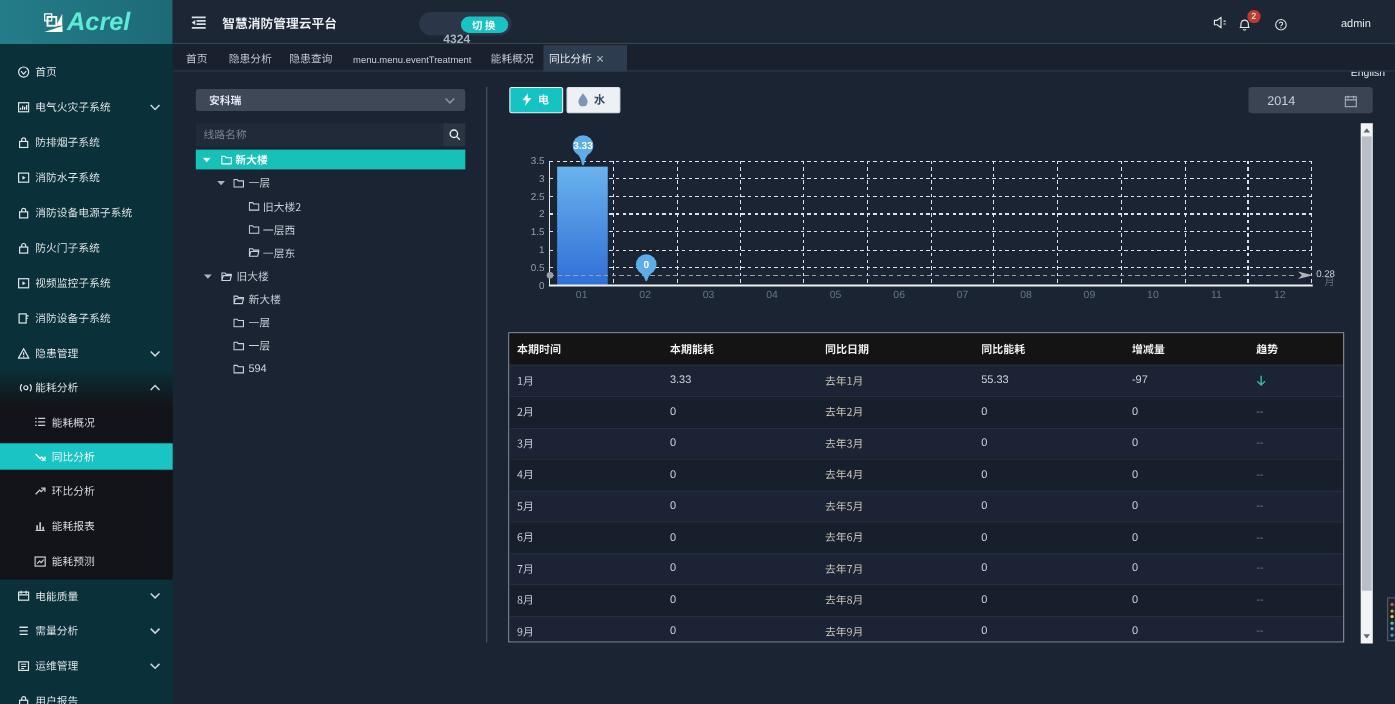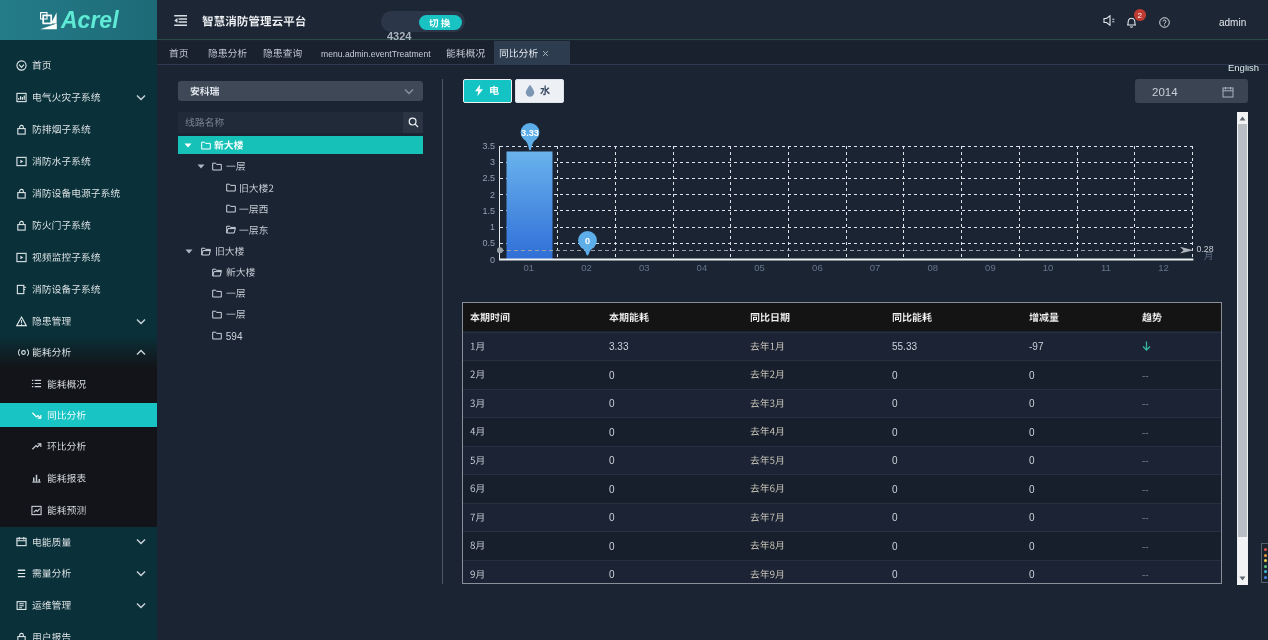--- a/index.html
+++ b/index.html
@@ -168,21 +168,21 @@
     </svg>
 <div style="position:absolute;left:157px;top:0;width:1111px;height:40px;background:#1d2634;border-bottom:1px solid #2a4a45"></div>
 <svg class="abs" style="left:174px;top:14px" width="14" height="13" viewBox="0 0 14 13">
       <path d="M0.2 1.7 H13 M4.6 5 H13 M4.6 8 H13 M0.2 11.3 H13" stroke="#d7dde4" stroke-width="1.6"></path>
       <path d="M0.2 6.5 L3.5 4.1 L3.5 8.9 Z" fill="#d7dde4"></path>
     </svg>
 <svg style="position:absolute;left:202.0px;top:14.9px;overflow:visible" width="106" height="16">
       <path transform="translate(0,10.50)" d="M7.5 -7.8H9.3V-5.8H7.5ZM6.2 -9.0V-4.6H10.6V-9.0ZM3.4 -1.1H8.2V-0.5H3.4ZM3.4 -2.1V-2.8H8.2V-2.1ZM2.1 -3.9V1.0H3.4V0.6H8.2V1.0H9.7V-3.9ZM2.7 -7.9V-7.4L2.7 -7.1H1.6C1.8 -7.4 2.0 -7.6 2.1 -7.9ZM1.7 -9.9C1.4 -9.1 1.0 -8.2 0.4 -7.7C0.6 -7.6 1.0 -7.3 1.3 -7.1H0.5V-6.1H2.4C2.1 -5.5 1.5 -4.9 0.3 -4.5C0.6 -4.2 1.0 -3.8 1.2 -3.5C2.3 -4.0 3.0 -4.6 3.4 -5.2C3.9 -4.8 4.5 -4.3 4.9 -4.1L5.9 -4.9C5.6 -5.2 4.4 -5.8 3.9 -6.1H5.8V-7.1H4.0L4.0 -7.4V-7.9H5.5V-9.0H2.7C2.7 -9.2 2.8 -9.4 2.9 -9.7Z M14.7 -1.9V-0.6C14.7 0.5 15.1 0.9 16.7 0.9C17.1 0.9 18.6 0.9 18.9 0.9C20.1 0.9 20.5 0.5 20.7 -0.8C20.3 -0.9 19.8 -1.1 19.5 -1.3C19.4 -0.4 19.3 -0.3 18.8 -0.3C18.4 -0.3 17.1 -0.3 16.9 -0.3C16.2 -0.3 16.1 -0.3 16.1 -0.6V-1.9ZM20.5 -1.6C20.9 -0.9 21.4 0.1 21.5 0.8L22.9 0.4C22.7 -0.3 22.2 -1.2 21.8 -1.9ZM13.2 -1.8C13.0 -1.2 12.6 -0.4 12.2 0.1L13.4 0.8C13.8 0.2 14.1 -0.6 14.4 -1.3ZM13.6 -4.3V-3.5H20.2V-3.1H13.1V-2.2H17.2L16.6 -1.7C17.1 -1.4 17.7 -0.9 18.0 -0.5L18.9 -1.3C18.6 -1.6 18.2 -1.9 17.8 -2.2H21.6V-5.6H13.2V-4.7H20.2V-4.3ZM12.3 -7.0V-6.2H14.2V-5.7H15.4V-6.2H17.1V-7.0H15.4V-7.4H16.8V-8.2H15.4V-8.5H17.0V-9.4H15.4V-9.8H14.2V-9.4H12.4V-8.5H14.2V-8.2H12.7V-7.4H14.2V-7.0ZM19.1 -9.8V-9.4H17.5V-8.5H19.1V-8.2H17.7V-7.4H19.1V-7.0H17.4V-6.2H19.1V-5.7H20.4V-6.2H22.4V-7.0H20.4V-7.4H22.0V-8.2H20.4V-8.5H22.2V-9.4H20.4V-9.8Z M33.0 -9.6C32.7 -8.9 32.3 -8.0 31.9 -7.4L33.1 -6.9C33.5 -7.5 33.9 -8.3 34.3 -9.1ZM27.2 -9.0C27.6 -8.3 28.1 -7.4 28.2 -6.8L29.5 -7.4C29.3 -8.0 28.8 -8.9 28.4 -9.5ZM24.1 -8.8C24.8 -8.4 25.7 -7.8 26.1 -7.4L27.0 -8.4C26.5 -8.9 25.6 -9.4 24.9 -9.8ZM23.5 -5.7C24.3 -5.3 25.2 -4.7 25.6 -4.3L26.5 -5.4C26.0 -5.8 25.0 -6.3 24.3 -6.7ZM23.8 0.1 25.1 1.0C25.7 -0.2 26.3 -1.5 26.9 -2.8L25.9 -3.6C25.2 -2.3 24.4 -0.8 23.8 0.1ZM28.9 -3.3H32.4V-2.4H28.9ZM28.9 -4.5V-5.3H32.4V-4.5ZM30.0 -9.9V-6.6H27.5V1.0H28.9V-1.3H32.4V-0.5C32.4 -0.3 32.4 -0.3 32.2 -0.3C32.0 -0.3 31.4 -0.3 30.9 -0.3C31.1 0.1 31.3 0.6 31.3 1.0C32.2 1.0 32.8 1.0 33.2 0.8C33.7 0.6 33.8 0.2 33.8 -0.5V-6.6H31.4V-9.9Z M39.3 -8.0V-6.7H40.8C40.7 -3.7 40.5 -1.4 38.0 -0.1C38.3 0.2 38.8 0.7 38.9 1.0C41.0 -0.1 41.7 -1.9 42.0 -4.1H43.9C43.8 -1.7 43.7 -0.7 43.5 -0.5C43.4 -0.3 43.3 -0.3 43.1 -0.3C42.9 -0.3 42.4 -0.3 41.9 -0.4C42.1 0.0 42.3 0.6 42.3 1.0C42.9 1.0 43.4 1.0 43.8 1.0C44.2 0.9 44.4 0.8 44.7 0.5C45.1 0.0 45.2 -1.3 45.3 -4.7C45.3 -4.9 45.3 -5.3 45.3 -5.3H42.1L42.2 -6.7H45.9V-8.0H42.5L43.5 -8.3C43.4 -8.7 43.1 -9.4 42.9 -9.9L41.7 -9.6C41.8 -9.1 42.0 -8.4 42.1 -8.0ZM35.6 -9.4V1.0H36.9V-8.1H38.0C37.8 -7.3 37.5 -6.2 37.3 -5.5C37.9 -4.7 38.1 -3.9 38.1 -3.4C38.1 -3.1 38.0 -2.8 37.9 -2.7C37.8 -2.7 37.7 -2.6 37.6 -2.6C37.4 -2.6 37.3 -2.6 37.0 -2.6C37.2 -2.3 37.3 -1.8 37.4 -1.4C37.6 -1.4 37.9 -1.4 38.1 -1.4C38.4 -1.5 38.6 -1.5 38.8 -1.7C39.2 -2.0 39.4 -2.4 39.4 -3.2C39.4 -3.9 39.2 -4.7 38.5 -5.6C38.8 -6.6 39.2 -7.8 39.5 -8.9L38.6 -9.4L38.4 -9.4Z M48.7 -5.1V1.1H50.1V0.7H55.0V1.0H56.4V-2.0H50.1V-2.5H55.8V-5.1ZM55.0 -0.3H50.1V-0.9H55.0ZM51.3 -7.3C51.4 -7.1 51.5 -6.8 51.6 -6.6H47.3V-4.6H48.6V-5.6H55.8V-4.6H57.2V-6.6H53.0C52.9 -6.9 52.7 -7.2 52.5 -7.5ZM50.1 -4.1H54.4V-3.5H50.1ZM48.3 -9.9C48.0 -9.0 47.4 -8.0 46.7 -7.3C47.1 -7.2 47.7 -6.9 47.9 -6.7C48.3 -7.1 48.6 -7.6 48.9 -8.1H49.3C49.6 -7.6 49.9 -7.1 50.0 -6.8L51.2 -7.2C51.1 -7.5 50.9 -7.8 50.7 -8.1H52.1V-9.0H49.4C49.5 -9.2 49.5 -9.5 49.6 -9.7ZM53.3 -9.9C53.0 -9.1 52.6 -8.3 52.1 -7.7C52.4 -7.6 53.0 -7.3 53.2 -7.1C53.5 -7.4 53.7 -7.7 53.9 -8.1H54.3C54.7 -7.6 55.1 -7.1 55.2 -6.8L56.4 -7.3C56.2 -7.5 56.1 -7.8 55.8 -8.1H57.4V-9.0H54.4C54.5 -9.2 54.5 -9.5 54.6 -9.7Z M64.0 -6.1H65.2V-5.1H64.0ZM66.3 -6.1H67.5V-5.1H66.3ZM64.0 -8.2H65.2V-7.2H64.0ZM66.3 -8.2H67.5V-7.2H66.3ZM61.8 -0.6V0.7H69.3V-0.6H66.5V-1.7H68.9V-2.9H66.5V-3.9H68.8V-9.4H62.7V-3.9H65.0V-2.9H62.6V-1.7H65.0V-0.6ZM58.3 -1.4 58.6 -0.0C59.7 -0.4 61.1 -0.8 62.4 -1.3L62.2 -2.6L61.0 -2.3V-4.6H62.1V-5.8H61.0V-7.9H62.3V-9.2H58.4V-7.9H59.7V-5.8H58.5V-4.6H59.7V-1.8Z M71.5 -9.1V-7.7H79.5V-9.1ZM71.2 0.6C71.8 0.4 72.6 0.3 78.5 -0.1C78.7 0.3 79.0 0.8 79.1 1.1L80.5 0.3C79.9 -0.8 78.8 -2.4 77.8 -3.7L76.5 -3.1C76.9 -2.6 77.3 -2.0 77.7 -1.4L73.0 -1.2C73.8 -2.1 74.6 -3.2 75.3 -4.4H80.7V-5.8H70.2V-4.4H73.3C72.7 -3.2 71.9 -2.0 71.6 -1.7C71.2 -1.3 71.0 -1.0 70.6 -0.9C70.8 -0.5 71.1 0.3 71.2 0.6Z M83.0 -7.0C83.4 -6.2 83.8 -5.2 83.9 -4.6L85.3 -5.0C85.1 -5.7 84.7 -6.6 84.3 -7.4ZM89.7 -7.4C89.4 -6.7 89.0 -5.6 88.6 -5.0L89.9 -4.6C90.3 -5.2 90.7 -6.1 91.2 -7.0ZM81.7 -4.2V-2.8H86.3V1.0H87.7V-2.8H92.3V-4.2H87.7V-7.8H91.6V-9.1H82.3V-7.8H86.3V-4.2Z M94.7 -4.1V1.0H96.1V0.4H101.0V1.0H102.5V-4.1ZM96.1 -0.9V-2.8H101.0V-0.9ZM94.3 -4.9C94.9 -5.1 95.7 -5.1 101.9 -5.4C102.2 -5.1 102.4 -4.8 102.5 -4.5L103.7 -5.4C103.1 -6.3 101.7 -7.8 100.6 -8.8L99.6 -8.1C100.0 -7.6 100.5 -7.1 100.9 -6.6L96.1 -6.5C97.0 -7.3 97.9 -8.4 98.7 -9.4L97.3 -10.0C96.5 -8.7 95.2 -7.2 94.8 -6.9C94.4 -6.5 94.1 -6.3 93.8 -6.2C94.0 -5.8 94.2 -5.1 94.3 -4.9Z" fill="#eef1f4"></path>
     </svg>
 <div style="position:absolute;left:380.5px;top:11px;width:84.5px;height:21px;background:#2b3648;border-radius:10.5px"></div>
-<div style="position:absolute;left:387px;top:22px;transform:translate(0,-50%);font:700 11px 'Liberation Sans', sans-serif;color:#a9b3bf;white-space:nowrap;margin-top:14px;">4324</div>
+<div style="position:absolute;left:403px;top:22px;transform:translate(0,-50%);font:700 11px 'Liberation Sans', sans-serif;color:#a9b3bf;white-space:nowrap;margin-top:14px;">4324</div>
 <div style="position:absolute;left:419px;top:15px;width:42.5px;height:15.2px;background:#19c3c3;border-radius:7.6px"></div>
 <svg style="position:absolute;left:429.3px;top:17.5px;overflow:visible" width="23" height="13">
       <path transform="translate(0,8.69)" d="M4.0 -7.4V-6.3H5.3C5.3 -3.6 5.1 -1.3 3.0 -0.0C3.2 0.2 3.6 0.6 3.8 0.9C6.2 -0.6 6.4 -3.3 6.5 -6.3H7.9C7.8 -2.4 7.7 -0.9 7.4 -0.6C7.3 -0.4 7.2 -0.4 7.1 -0.4C6.8 -0.4 6.4 -0.4 5.9 -0.4C6.1 -0.1 6.2 0.4 6.3 0.7C6.8 0.8 7.3 0.8 7.6 0.7C8.0 0.6 8.3 0.5 8.5 0.1C8.9 -0.4 9.0 -2.1 9.1 -6.9C9.1 -7.0 9.1 -7.4 9.1 -7.4ZM1.3 -0.4C1.6 -0.6 2.0 -0.8 4.2 -1.8C4.1 -2.1 4.1 -2.6 4.0 -2.9L2.4 -2.2V-4.6L4.2 -4.9L4.0 -6.0L2.4 -5.7V-7.8H1.3V-5.5L0.2 -5.2L0.4 -4.2L1.3 -4.4V-2.2C1.3 -1.8 1.0 -1.5 0.8 -1.4C1.0 -1.2 1.3 -0.7 1.3 -0.4Z M15.0 -2.9V-1.9H17.1C16.7 -1.2 15.9 -0.5 14.5 0.1C14.8 0.3 15.1 0.6 15.3 0.9C16.6 0.2 17.5 -0.5 18.0 -1.3C18.6 -0.3 19.4 0.4 20.5 0.8C20.7 0.5 21.0 0.1 21.2 -0.1C20.1 -0.4 19.2 -1.1 18.7 -1.9H21.0V-2.9H20.5V-5.7H19.5C19.8 -6.1 20.1 -6.5 20.3 -6.9L19.6 -7.4L19.4 -7.3H17.7C17.8 -7.5 17.9 -7.7 18.0 -7.9L16.8 -8.1C16.5 -7.4 15.9 -6.5 15.0 -5.8V-6.3H14.2V-8.2H13.1V-6.3H12.1V-5.3H13.1V-3.6C12.7 -3.4 12.3 -3.4 12.0 -3.3L12.3 -2.2L13.1 -2.4V-0.5C13.1 -0.4 13.1 -0.3 13.0 -0.3C12.9 -0.3 12.5 -0.3 12.2 -0.3C12.3 -0.0 12.5 0.5 12.5 0.8C13.1 0.8 13.5 0.7 13.8 0.6C14.1 0.4 14.2 0.1 14.2 -0.5V-2.7L15.2 -3.0L15.0 -4.1L14.2 -3.8V-5.3H15.0V-5.7C15.2 -5.5 15.5 -5.2 15.6 -5.0V-2.9ZM17.1 -6.4H18.7C18.6 -6.1 18.4 -5.9 18.2 -5.7H16.5C16.7 -5.9 16.9 -6.1 17.1 -6.4ZM18.7 -4.8H19.3V-2.9H18.6C18.6 -3.2 18.6 -3.5 18.6 -3.7V-4.8ZM16.7 -2.9V-4.8H17.5V-3.8C17.5 -3.5 17.5 -3.2 17.4 -2.9Z" fill="#fff"></path>
     </svg>
 <svg class="abs" style="left:1103px;top:15px" width="13" height="11" viewBox="0 0 13 11">
       <path d="M1 3.5 H3.5 L7 0.8 V10.2 L3.5 7.5 H1 Z" fill="none" stroke="#dfe5ea" stroke-width="1.1"></path>
       <path d="M9.5 3 a3 3 0 0 1 0 5 M9.2 4.7 l1.6 0 m-1.6 1.6 l1.6 0" stroke="#dfe5ea" stroke-width="0" fill="none"></path>
       <path d="M9.3 4.2 h2 M9.3 6.8 h2" stroke="#dfe5ea" stroke-width="1.1"></path>
     </svg>
 <svg class="abs" style="left:1126px;top:16px" width="11" height="12" viewBox="0 0 11 12">
@@ -202,21 +202,21 @@
 <div style="position:absolute;left:493.5px;top:41px;width:76px;height:24px;background:#2e3c50"></div>
 <svg style="position:absolute;left:169.0px;top:47.9px;overflow:visible" width="22" height="14">
       <path transform="translate(0,8.87)" d="M2.4 -3.1H7.4V-2.1H2.4ZM2.4 -3.7V-4.6H7.4V-3.7ZM2.4 -1.5H7.4V-0.4H2.4ZM2.2 -8.0C2.5 -7.7 2.9 -7.2 3.1 -6.9H0.5V-6.2H4.5C4.4 -5.9 4.3 -5.6 4.2 -5.3H1.6V0.8H2.4V0.2H7.4V0.8H8.2V-5.3H5.0L5.4 -6.2H9.3V-6.9H6.8C7.1 -7.2 7.4 -7.6 7.7 -8.0L6.9 -8.3C6.7 -7.8 6.3 -7.3 6.0 -6.9H3.4L3.8 -7.1C3.6 -7.4 3.2 -7.9 2.9 -8.3Z M14.3 -4.5V-2.8C14.3 -1.7 13.9 -0.5 10.3 0.2C10.4 0.3 10.7 0.6 10.7 0.8C14.6 -0.0 15.1 -1.4 15.1 -2.7V-4.5ZM15.1 -1.1C16.3 -0.5 17.8 0.3 18.5 0.8L18.9 0.2C18.2 -0.3 16.7 -1.1 15.6 -1.6ZM11.5 -5.8V-1.3H12.2V-5.1H17.2V-1.3H18.0V-5.8H14.5C14.7 -6.2 14.9 -6.6 15.0 -7.0H19.0V-7.7H10.5V-7.0H14.2C14.1 -6.6 13.9 -6.2 13.7 -5.8Z" fill="#c6ccd7"></path>
     </svg>
 <svg style="position:absolute;left:208.0px;top:47.9px;overflow:visible" width="41" height="14">
       <path transform="translate(0,8.87)" d="M4.7 -1.6V-0.2C4.7 0.5 4.9 0.7 5.7 0.7C5.9 0.7 7.0 0.7 7.2 0.7C7.8 0.7 8.0 0.5 8.1 -0.5C7.9 -0.6 7.7 -0.7 7.5 -0.8C7.5 -0.0 7.4 0.1 7.1 0.1C6.9 0.1 6.0 0.1 5.8 0.1C5.4 0.1 5.4 0.0 5.4 -0.2V-1.6ZM3.8 -1.7C3.7 -1.1 3.4 -0.3 3.0 0.1L3.6 0.5C3.9 -0.0 4.2 -0.8 4.4 -1.4ZM5.3 -2.1C5.8 -1.7 6.5 -1.1 6.9 -0.8L7.3 -1.2C7.0 -1.5 6.3 -2.1 5.8 -2.4ZM7.7 -1.6C8.2 -1.0 8.6 -0.1 8.8 0.4L9.4 0.1C9.2 -0.4 8.8 -1.2 8.3 -1.8ZM5.3 -8.1C5.0 -7.5 4.3 -6.7 3.5 -6.0C3.7 -5.9 3.9 -5.7 4.0 -5.6L4.0 -5.6V-5.3H8.1V-4.5H4.2V-3.9H8.1V-3.0H4.0V-2.5H8.8V-5.8H7.1C7.5 -6.2 7.8 -6.7 8.1 -7.2L7.6 -7.5L7.5 -7.4H5.6C5.8 -7.6 5.9 -7.8 6.0 -8.0ZM4.3 -5.8C4.6 -6.2 4.9 -6.5 5.2 -6.9H7.1C6.9 -6.5 6.6 -6.1 6.3 -5.8ZM0.8 -7.8V0.8H1.5V-7.1H2.8C2.5 -6.5 2.3 -5.6 2.0 -4.9C2.7 -4.1 2.9 -3.4 2.9 -2.9C2.9 -2.6 2.8 -2.4 2.7 -2.2C2.6 -2.2 2.5 -2.2 2.4 -2.2C2.2 -2.1 2.0 -2.2 1.8 -2.2C1.9 -2.0 2.0 -1.7 2.0 -1.5C2.2 -1.5 2.4 -1.5 2.6 -1.5C2.8 -1.6 3.0 -1.6 3.1 -1.7C3.4 -1.9 3.5 -2.3 3.5 -2.8C3.5 -3.4 3.4 -4.1 2.6 -5.0C3.0 -5.7 3.3 -6.7 3.6 -7.6L3.1 -7.8L3.0 -7.8Z M12.6 -1.7V-0.3C12.6 0.4 12.8 0.6 13.9 0.6C14.2 0.6 15.7 0.6 15.9 0.6C16.8 0.6 17.0 0.3 17.1 -0.9C16.9 -0.9 16.6 -1.0 16.5 -1.1C16.4 -0.2 16.3 -0.0 15.9 -0.0C15.5 -0.0 14.2 -0.0 14.0 -0.0C13.4 -0.0 13.3 -0.1 13.3 -0.3V-1.7ZM17.0 -1.6C17.5 -1.0 18.1 -0.2 18.4 0.3L19.1 -0.0C18.8 -0.6 18.2 -1.4 17.6 -1.9ZM11.5 -1.8C11.3 -1.2 10.8 -0.4 10.3 0.0L10.9 0.4C11.5 -0.1 11.9 -0.9 12.2 -1.5ZM12.1 -6.9H14.3V-6.0H12.1ZM15.1 -6.9H17.3V-6.0H15.1ZM11.0 -4.9V-2.8H14.3V-2.2L14.1 -2.3L13.7 -1.9C14.3 -1.6 15.2 -1.1 15.6 -0.7L16.0 -1.2C15.7 -1.5 15.1 -1.8 14.6 -2.1H15.1V-2.8H18.5V-4.9H15.1V-5.5H18.1V-7.5H15.1V-8.2H14.3V-7.5H11.3V-5.5H14.3V-4.9ZM11.7 -4.3H14.3V-3.4H11.7ZM15.1 -4.3H17.7V-3.4H15.1Z M26.2 -8.1 25.5 -7.8C26.2 -6.3 27.4 -4.7 28.4 -3.9C28.6 -4.0 28.8 -4.3 29.0 -4.5C28.0 -5.2 26.8 -6.7 26.2 -8.1ZM22.8 -8.0C22.2 -6.5 21.2 -5.2 20.0 -4.3C20.2 -4.2 20.5 -3.9 20.7 -3.8C20.9 -4.0 21.2 -4.2 21.4 -4.5V-3.8H23.3C23.1 -2.1 22.6 -0.6 20.2 0.2C20.4 0.3 20.6 0.6 20.7 0.8C23.2 -0.1 23.8 -1.9 24.1 -3.8H26.8C26.7 -1.4 26.5 -0.4 26.3 -0.1C26.2 -0.0 26.0 -0.0 25.8 -0.0C25.6 -0.0 25.0 -0.0 24.4 -0.1C24.5 0.1 24.6 0.4 24.6 0.7C25.2 0.7 25.8 0.7 26.2 0.7C26.5 0.6 26.7 0.6 26.9 0.3C27.3 -0.0 27.4 -1.2 27.5 -4.2C27.6 -4.3 27.6 -4.5 27.6 -4.5H21.5C22.3 -5.4 23.0 -6.6 23.6 -7.8Z M34.1 -7.2V-4.1C34.1 -2.8 34.0 -0.9 33.1 0.4C33.3 0.5 33.6 0.6 33.8 0.8C34.7 -0.6 34.8 -2.7 34.8 -4.1V-4.2H36.6V0.8H37.3V-4.2H38.8V-4.9H34.8V-6.6C36.0 -6.9 37.3 -7.2 38.2 -7.5L37.6 -8.1C36.8 -7.8 35.4 -7.4 34.1 -7.2ZM31.4 -8.2V-6.1H30.0V-5.4H31.4C31.0 -4.1 30.4 -2.5 29.7 -1.7C29.8 -1.5 30.0 -1.2 30.1 -1.0C30.6 -1.7 31.1 -2.8 31.4 -3.9V0.8H32.2V-4.0C32.5 -3.5 32.9 -2.9 33.1 -2.5L33.5 -3.1C33.3 -3.4 32.5 -4.5 32.2 -4.9V-5.4H33.6V-6.1H32.2V-8.2Z" fill="#c6ccd7"></path>
     </svg>
 <svg style="position:absolute;left:263.0px;top:47.9px;overflow:visible" width="41" height="14">
       <path transform="translate(0,8.87)" d="M4.7 -1.6V-0.2C4.7 0.5 4.9 0.7 5.7 0.7C5.9 0.7 7.0 0.7 7.2 0.7C7.8 0.7 8.0 0.5 8.1 -0.5C7.9 -0.6 7.7 -0.7 7.5 -0.8C7.5 -0.0 7.4 0.1 7.1 0.1C6.9 0.1 6.0 0.1 5.8 0.1C5.4 0.1 5.4 0.0 5.4 -0.2V-1.6ZM3.8 -1.7C3.7 -1.1 3.4 -0.3 3.0 0.1L3.6 0.5C3.9 -0.0 4.2 -0.8 4.4 -1.4ZM5.3 -2.1C5.8 -1.7 6.5 -1.1 6.9 -0.8L7.3 -1.2C7.0 -1.5 6.3 -2.1 5.8 -2.4ZM7.7 -1.6C8.2 -1.0 8.6 -0.1 8.8 0.4L9.4 0.1C9.2 -0.4 8.8 -1.2 8.3 -1.8ZM5.3 -8.1C5.0 -7.5 4.3 -6.7 3.5 -6.0C3.7 -5.9 3.9 -5.7 4.0 -5.6L4.0 -5.6V-5.3H8.1V-4.5H4.2V-3.9H8.1V-3.0H4.0V-2.5H8.8V-5.8H7.1C7.5 -6.2 7.8 -6.7 8.1 -7.2L7.6 -7.5L7.5 -7.4H5.6C5.8 -7.6 5.9 -7.8 6.0 -8.0ZM4.3 -5.8C4.6 -6.2 4.9 -6.5 5.2 -6.9H7.1C6.9 -6.5 6.6 -6.1 6.3 -5.8ZM0.8 -7.8V0.8H1.5V-7.1H2.8C2.5 -6.5 2.3 -5.6 2.0 -4.9C2.7 -4.1 2.9 -3.4 2.9 -2.9C2.9 -2.6 2.8 -2.4 2.7 -2.2C2.6 -2.2 2.5 -2.2 2.4 -2.2C2.2 -2.1 2.0 -2.2 1.8 -2.2C1.9 -2.0 2.0 -1.7 2.0 -1.5C2.2 -1.5 2.4 -1.5 2.6 -1.5C2.8 -1.6 3.0 -1.6 3.1 -1.7C3.4 -1.9 3.5 -2.3 3.5 -2.8C3.5 -3.4 3.4 -4.1 2.6 -5.0C3.0 -5.7 3.3 -6.7 3.6 -7.6L3.1 -7.8L3.0 -7.8Z M12.6 -1.7V-0.3C12.6 0.4 12.8 0.6 13.9 0.6C14.2 0.6 15.7 0.6 15.9 0.6C16.8 0.6 17.0 0.3 17.1 -0.9C16.9 -0.9 16.6 -1.0 16.5 -1.1C16.4 -0.2 16.3 -0.0 15.9 -0.0C15.5 -0.0 14.2 -0.0 14.0 -0.0C13.4 -0.0 13.3 -0.1 13.3 -0.3V-1.7ZM17.0 -1.6C17.5 -1.0 18.1 -0.2 18.4 0.3L19.1 -0.0C18.8 -0.6 18.2 -1.4 17.6 -1.9ZM11.5 -1.8C11.3 -1.2 10.8 -0.4 10.3 0.0L10.9 0.4C11.5 -0.1 11.9 -0.9 12.2 -1.5ZM12.1 -6.9H14.3V-6.0H12.1ZM15.1 -6.9H17.3V-6.0H15.1ZM11.0 -4.9V-2.8H14.3V-2.2L14.1 -2.3L13.7 -1.9C14.3 -1.6 15.2 -1.1 15.6 -0.7L16.0 -1.2C15.7 -1.5 15.1 -1.8 14.6 -2.1H15.1V-2.8H18.5V-4.9H15.1V-5.5H18.1V-7.5H15.1V-8.2H14.3V-7.5H11.3V-5.5H14.3V-4.9ZM11.7 -4.3H14.3V-3.4H11.7ZM15.1 -4.3H17.7V-3.4H15.1Z M22.5 -2.1H26.5V-1.3H22.5ZM22.5 -3.4H26.5V-2.6H22.5ZM21.8 -4.0V-0.8H27.2V-4.0ZM20.3 -0.2V0.5H28.7V-0.2ZM24.1 -8.2V-7.0H20.2V-6.3H23.3C22.5 -5.4 21.2 -4.6 20.0 -4.2C20.1 -4.0 20.3 -3.7 20.4 -3.6C21.8 -4.1 23.2 -5.1 24.1 -6.3V-4.3H24.8V-6.3C25.7 -5.2 27.2 -4.1 28.6 -3.6C28.7 -3.8 28.9 -4.1 29.0 -4.3C27.8 -4.6 26.5 -5.4 25.6 -6.3H28.9V-7.0H24.8V-8.2Z M30.5 -7.6C31.0 -7.1 31.6 -6.5 31.9 -6.1L32.4 -6.6C32.1 -7.0 31.5 -7.6 31.0 -8.0ZM29.8 -5.2V-4.4H31.2V-1.1C31.2 -0.6 30.9 -0.4 30.7 -0.2C30.9 -0.1 31.0 0.2 31.1 0.4C31.3 0.2 31.5 -0.0 33.2 -1.3C33.1 -1.4 33.0 -1.7 32.9 -1.9L31.9 -1.1V-5.2ZM34.4 -8.2C33.9 -7.0 33.3 -5.8 32.5 -5.0C32.6 -4.9 33.0 -4.6 33.1 -4.5C33.5 -4.9 33.9 -5.5 34.2 -6.1H37.9C37.8 -2.0 37.6 -0.5 37.3 -0.1C37.2 0.0 37.1 0.1 36.9 0.1C36.7 0.1 36.1 0.1 35.5 0.0C35.7 0.2 35.7 0.5 35.8 0.7C36.3 0.7 36.8 0.8 37.2 0.7C37.5 0.7 37.7 0.6 37.9 0.3C38.3 -0.2 38.5 -1.7 38.6 -6.4C38.6 -6.5 38.6 -6.8 38.6 -6.8H34.6C34.8 -7.2 35.0 -7.6 35.1 -8.0ZM36.0 -2.9V-1.8H34.3V-2.9ZM36.0 -3.5H34.3V-4.5H36.0ZM33.6 -5.1V-0.6H34.3V-1.2H36.6V-5.1Z" fill="#c6ccd7"></path>
     </svg>
-<div style="position:absolute;left:321px;top:53.5px;transform:translate(0,-50%);font:400 8.6px 'Liberation Sans', sans-serif;color:#c6ccd7;white-space:nowrap;">menu.admin.eventTreatment</div>
+<div style="position:absolute;left:321px;top:53.5px;transform:translate(0,-50%);font:400 8.6px 'Liberation Sans', sans-serif;color:#c6ccd7;white-space:nowrap;">menu.menu.eventTreatment</div>
 <svg style="position:absolute;left:446.0px;top:47.9px;overflow:visible" width="41" height="14">
       <path transform="translate(0,8.87)" d="M3.8 -4.1V-3.3H1.7V-4.1ZM1.0 -4.7V0.8H1.7V-1.2H3.8V-0.1C3.8 0.0 3.7 0.1 3.6 0.1C3.4 0.1 3.0 0.1 2.6 0.1C2.7 0.3 2.8 0.6 2.8 0.8C3.4 0.8 3.9 0.7 4.1 0.6C4.4 0.5 4.5 0.3 4.5 -0.1V-4.7ZM1.7 -2.7H3.8V-1.8H1.7ZM8.4 -7.5C7.8 -7.2 7.0 -6.9 6.1 -6.6V-8.2H5.4V-5.0C5.4 -4.2 5.6 -3.9 6.6 -3.9C6.8 -3.9 8.1 -3.9 8.3 -3.9C9.0 -3.9 9.3 -4.3 9.3 -5.4C9.1 -5.5 8.8 -5.6 8.7 -5.7C8.7 -4.8 8.6 -4.6 8.2 -4.6C7.9 -4.6 6.9 -4.6 6.6 -4.6C6.2 -4.6 6.1 -4.7 6.1 -5.0V-6.0C7.1 -6.2 8.1 -6.6 8.9 -6.9ZM8.5 -3.1C8.0 -2.8 7.0 -2.4 6.1 -2.1V-3.7H5.4V-0.3C5.4 0.5 5.7 0.7 6.6 0.7C6.8 0.7 8.1 0.7 8.3 0.7C9.1 0.7 9.3 0.3 9.4 -1.0C9.2 -1.0 8.9 -1.1 8.8 -1.3C8.7 -0.1 8.7 0.0 8.3 0.0C8.0 0.0 6.9 0.0 6.7 0.0C6.2 0.0 6.1 -0.0 6.1 -0.3V-1.5C7.1 -1.8 8.2 -2.1 9.0 -2.6ZM0.8 -5.4C1.0 -5.5 1.4 -5.6 4.1 -5.7C4.1 -5.6 4.2 -5.4 4.3 -5.2L4.9 -5.5C4.7 -6.1 4.2 -7.0 3.7 -7.6L3.1 -7.4C3.3 -7.1 3.5 -6.7 3.8 -6.3L1.6 -6.2C2.0 -6.7 2.5 -7.4 2.8 -8.0L2.0 -8.3C1.7 -7.5 1.2 -6.7 1.0 -6.5C0.9 -6.3 0.7 -6.2 0.6 -6.1C0.7 -5.9 0.8 -5.6 0.8 -5.4Z M11.9 -8.2V-7.2H10.4V-6.5H11.9V-5.6H10.6V-4.9H11.9V-3.9H10.3V-3.3H11.7C11.3 -2.4 10.7 -1.5 10.1 -1.0C10.3 -0.9 10.4 -0.6 10.5 -0.4C11.0 -0.9 11.5 -1.7 11.9 -2.5V0.8H12.6V-2.5C13.0 -2.0 13.4 -1.4 13.6 -1.1L14.1 -1.7C13.9 -1.9 13.1 -2.8 12.7 -3.3H14.2V-3.9H12.6V-4.9H13.8V-5.6H12.6V-6.5H14.0V-7.2H12.6V-8.2ZM18.0 -8.2C17.2 -7.6 15.6 -7.0 14.2 -6.6C14.3 -6.5 14.4 -6.2 14.4 -6.1C14.9 -6.2 15.4 -6.4 15.9 -6.5V-5.1L14.3 -4.8L14.4 -4.2L15.9 -4.4V-2.9L14.1 -2.6L14.2 -1.9L15.9 -2.2V-0.5C15.9 0.4 16.2 0.6 17.0 0.6C17.1 0.6 18.1 0.6 18.3 0.6C19.0 0.6 19.2 0.2 19.3 -1.1C19.1 -1.2 18.8 -1.3 18.6 -1.4C18.6 -0.3 18.6 0.0 18.2 0.0C18.0 0.0 17.2 0.0 17.1 0.0C16.7 0.0 16.7 -0.1 16.7 -0.5V-2.3L19.2 -2.7L19.1 -3.4L16.7 -3.0V-4.5L18.9 -4.9L18.8 -5.5L16.7 -5.2V-6.8C17.4 -7.1 18.1 -7.4 18.6 -7.7Z M25.7 -3.5C25.8 -3.6 26.1 -3.6 26.4 -3.6H26.9C26.6 -2.3 25.9 -0.8 24.7 0.5C24.9 0.5 25.1 0.7 25.2 0.8C26.1 -0.1 26.7 -1.2 27.1 -2.3V-0.2C27.1 0.3 27.1 0.4 27.3 0.5C27.4 0.6 27.6 0.7 27.8 0.7C27.9 0.7 28.1 0.7 28.2 0.7C28.4 0.7 28.5 0.6 28.6 0.6C28.8 0.5 28.8 0.4 28.9 0.2C28.9 -0.0 29.0 -0.6 29.0 -1.1C28.8 -1.1 28.6 -1.2 28.5 -1.3C28.5 -0.8 28.5 -0.4 28.5 -0.2C28.5 -0.1 28.4 -0.0 28.4 0.0C28.4 0.1 28.3 0.1 28.2 0.1C28.1 0.1 28.0 0.1 27.9 0.1C27.8 0.1 27.8 0.0 27.7 0.0C27.7 -0.0 27.7 -0.1 27.7 -0.1V-3.1H27.4L27.5 -3.6H28.9V-4.3H27.6C27.8 -5.3 27.8 -6.3 27.8 -7.0H28.8V-7.7H25.7V-7.0H27.2C27.2 -6.3 27.2 -5.3 27.0 -4.3H26.3C26.4 -4.9 26.6 -6.0 26.7 -6.4H26.1C26.0 -6.0 25.8 -4.6 25.7 -4.4C25.7 -4.2 25.6 -4.1 25.5 -4.1C25.5 -4.0 25.7 -3.7 25.7 -3.5ZM24.7 -5.4V-4.2H23.5V-5.4ZM24.7 -5.9H23.5V-7.0H24.7ZM22.9 -0.1C23.0 -0.2 23.3 -0.4 24.9 -1.4C25.0 -1.2 25.0 -1.0 25.1 -0.8L25.6 -1.0C25.5 -1.6 25.1 -2.4 24.7 -3.0L24.2 -2.8C24.4 -2.5 24.5 -2.2 24.7 -1.9L23.5 -1.3V-3.5H25.3V-7.7H22.9V-1.5C22.9 -1.0 22.7 -0.7 22.5 -0.6C22.6 -0.5 22.8 -0.2 22.9 -0.1ZM21.1 -8.2V-6.2H20.1V-5.5H21.1C20.9 -4.1 20.4 -2.5 19.9 -1.7C20.0 -1.5 20.2 -1.3 20.3 -1.1C20.6 -1.6 20.9 -2.4 21.1 -3.3V0.8H21.8V-4.1C22.0 -3.6 22.3 -3.1 22.4 -2.9L22.8 -3.5C22.6 -3.7 22.0 -4.8 21.8 -5.1V-5.5H22.7V-6.2H21.8V-8.2Z M30.1 -7.2C30.7 -6.7 31.4 -6.0 31.8 -5.5L32.3 -6.0C32.0 -6.5 31.2 -7.2 30.6 -7.7ZM29.8 -0.9 30.4 -0.4C31.0 -1.3 31.7 -2.5 32.2 -3.6L31.7 -4.1C31.1 -2.9 30.3 -1.6 29.8 -0.9ZM33.7 -7.1H37.4V-4.4H33.7ZM33.0 -7.8V-3.7H34.1C34.0 -1.7 33.7 -0.5 31.8 0.2C31.9 0.3 32.2 0.6 32.2 0.8C34.3 -0.0 34.7 -1.5 34.9 -3.7H36.0V-0.4C36.0 0.4 36.2 0.6 37.0 0.6C37.1 0.6 37.8 0.6 38.0 0.6C38.6 0.6 38.8 0.2 38.9 -1.3C38.7 -1.3 38.4 -1.4 38.2 -1.5C38.2 -0.2 38.2 -0.0 37.9 -0.0C37.7 -0.0 37.2 -0.0 37.1 -0.0C36.8 -0.0 36.7 -0.1 36.7 -0.4V-3.7H38.2V-7.8Z" fill="#c6ccd7"></path>
     </svg>
 <svg style="position:absolute;left:499.0px;top:47.9px;overflow:visible" width="41" height="14">
       <path transform="translate(0,8.87)" d="M2.4 -6.0V-5.4H7.4V-6.0ZM3.6 -3.7H6.2V-1.8H3.6ZM2.9 -4.3V-0.5H3.6V-1.2H6.9V-4.3ZM0.9 -7.7V0.8H1.6V-7.0H8.2V-0.2C8.2 0.0 8.2 0.1 8.0 0.1C7.8 0.1 7.3 0.1 6.6 0.1C6.8 0.3 6.9 0.6 6.9 0.8C7.8 0.8 8.3 0.8 8.5 0.7C8.8 0.5 9.0 0.3 9.0 -0.1V-7.7Z M11.0 0.7C11.3 0.5 11.6 0.4 14.3 -0.5C14.3 -0.7 14.2 -1.0 14.2 -1.2L11.8 -0.5V-4.5H14.3V-5.2H11.8V-8.1H11.1V-0.7C11.1 -0.3 10.8 -0.0 10.7 0.1C10.8 0.2 11.0 0.5 11.0 0.7ZM15.0 -8.2V-0.9C15.0 0.2 15.3 0.5 16.2 0.5C16.4 0.5 17.6 0.5 17.7 0.5C18.7 0.5 18.9 -0.1 19.0 -2.1C18.8 -2.2 18.5 -2.3 18.3 -2.5C18.3 -0.6 18.2 -0.2 17.7 -0.2C17.4 -0.2 16.5 -0.2 16.3 -0.2C15.9 -0.2 15.8 -0.3 15.8 -0.8V-3.7C16.9 -4.3 18.0 -5.1 18.9 -5.8L18.3 -6.4C17.7 -5.8 16.7 -5.1 15.8 -4.5V-8.2Z M26.2 -8.1 25.5 -7.8C26.2 -6.3 27.4 -4.7 28.4 -3.9C28.6 -4.0 28.8 -4.3 29.0 -4.5C28.0 -5.2 26.8 -6.7 26.2 -8.1ZM22.8 -8.0C22.2 -6.5 21.2 -5.2 20.0 -4.3C20.2 -4.2 20.5 -3.9 20.7 -3.8C20.9 -4.0 21.2 -4.2 21.4 -4.5V-3.8H23.3C23.1 -2.1 22.6 -0.6 20.2 0.2C20.4 0.3 20.6 0.6 20.7 0.8C23.2 -0.1 23.8 -1.9 24.1 -3.8H26.8C26.7 -1.4 26.5 -0.4 26.3 -0.1C26.2 -0.0 26.0 -0.0 25.8 -0.0C25.6 -0.0 25.0 -0.0 24.4 -0.1C24.5 0.1 24.6 0.4 24.6 0.7C25.2 0.7 25.8 0.7 26.2 0.7C26.5 0.6 26.7 0.6 26.9 0.3C27.3 -0.0 27.4 -1.2 27.5 -4.2C27.6 -4.3 27.6 -4.5 27.6 -4.5H21.5C22.3 -5.4 23.0 -6.6 23.6 -7.8Z M34.1 -7.2V-4.1C34.1 -2.8 34.0 -0.9 33.1 0.4C33.3 0.5 33.6 0.6 33.8 0.8C34.7 -0.6 34.8 -2.7 34.8 -4.1V-4.2H36.6V0.8H37.3V-4.2H38.8V-4.9H34.8V-6.6C36.0 -6.9 37.3 -7.2 38.2 -7.5L37.6 -8.1C36.8 -7.8 35.4 -7.4 34.1 -7.2ZM31.4 -8.2V-6.1H30.0V-5.4H31.4C31.0 -4.1 30.4 -2.5 29.7 -1.7C29.8 -1.5 30.0 -1.2 30.1 -1.0C30.6 -1.7 31.1 -2.8 31.4 -3.9V0.8H32.2V-4.0C32.5 -3.5 32.9 -2.9 33.1 -2.5L33.5 -3.1C33.3 -3.4 32.5 -4.5 32.2 -4.9V-5.4H33.6V-6.1H32.2V-8.2Z" fill="#f2f5f8"></path>
     </svg>
 <svg class="abs" style="left:542px;top:49.8px" width="7" height="7" viewBox="0 0 7 7">
       <path d="M1.1 1.1 L5.9 5.9 M5.9 1.1 L1.1 5.9" stroke="#a9b1bd" stroke-width="1"></path>
     </svg>
 <div style="position:absolute;left:442px;top:79px;width:1px;height:505px;background:#4d5766"></div>

